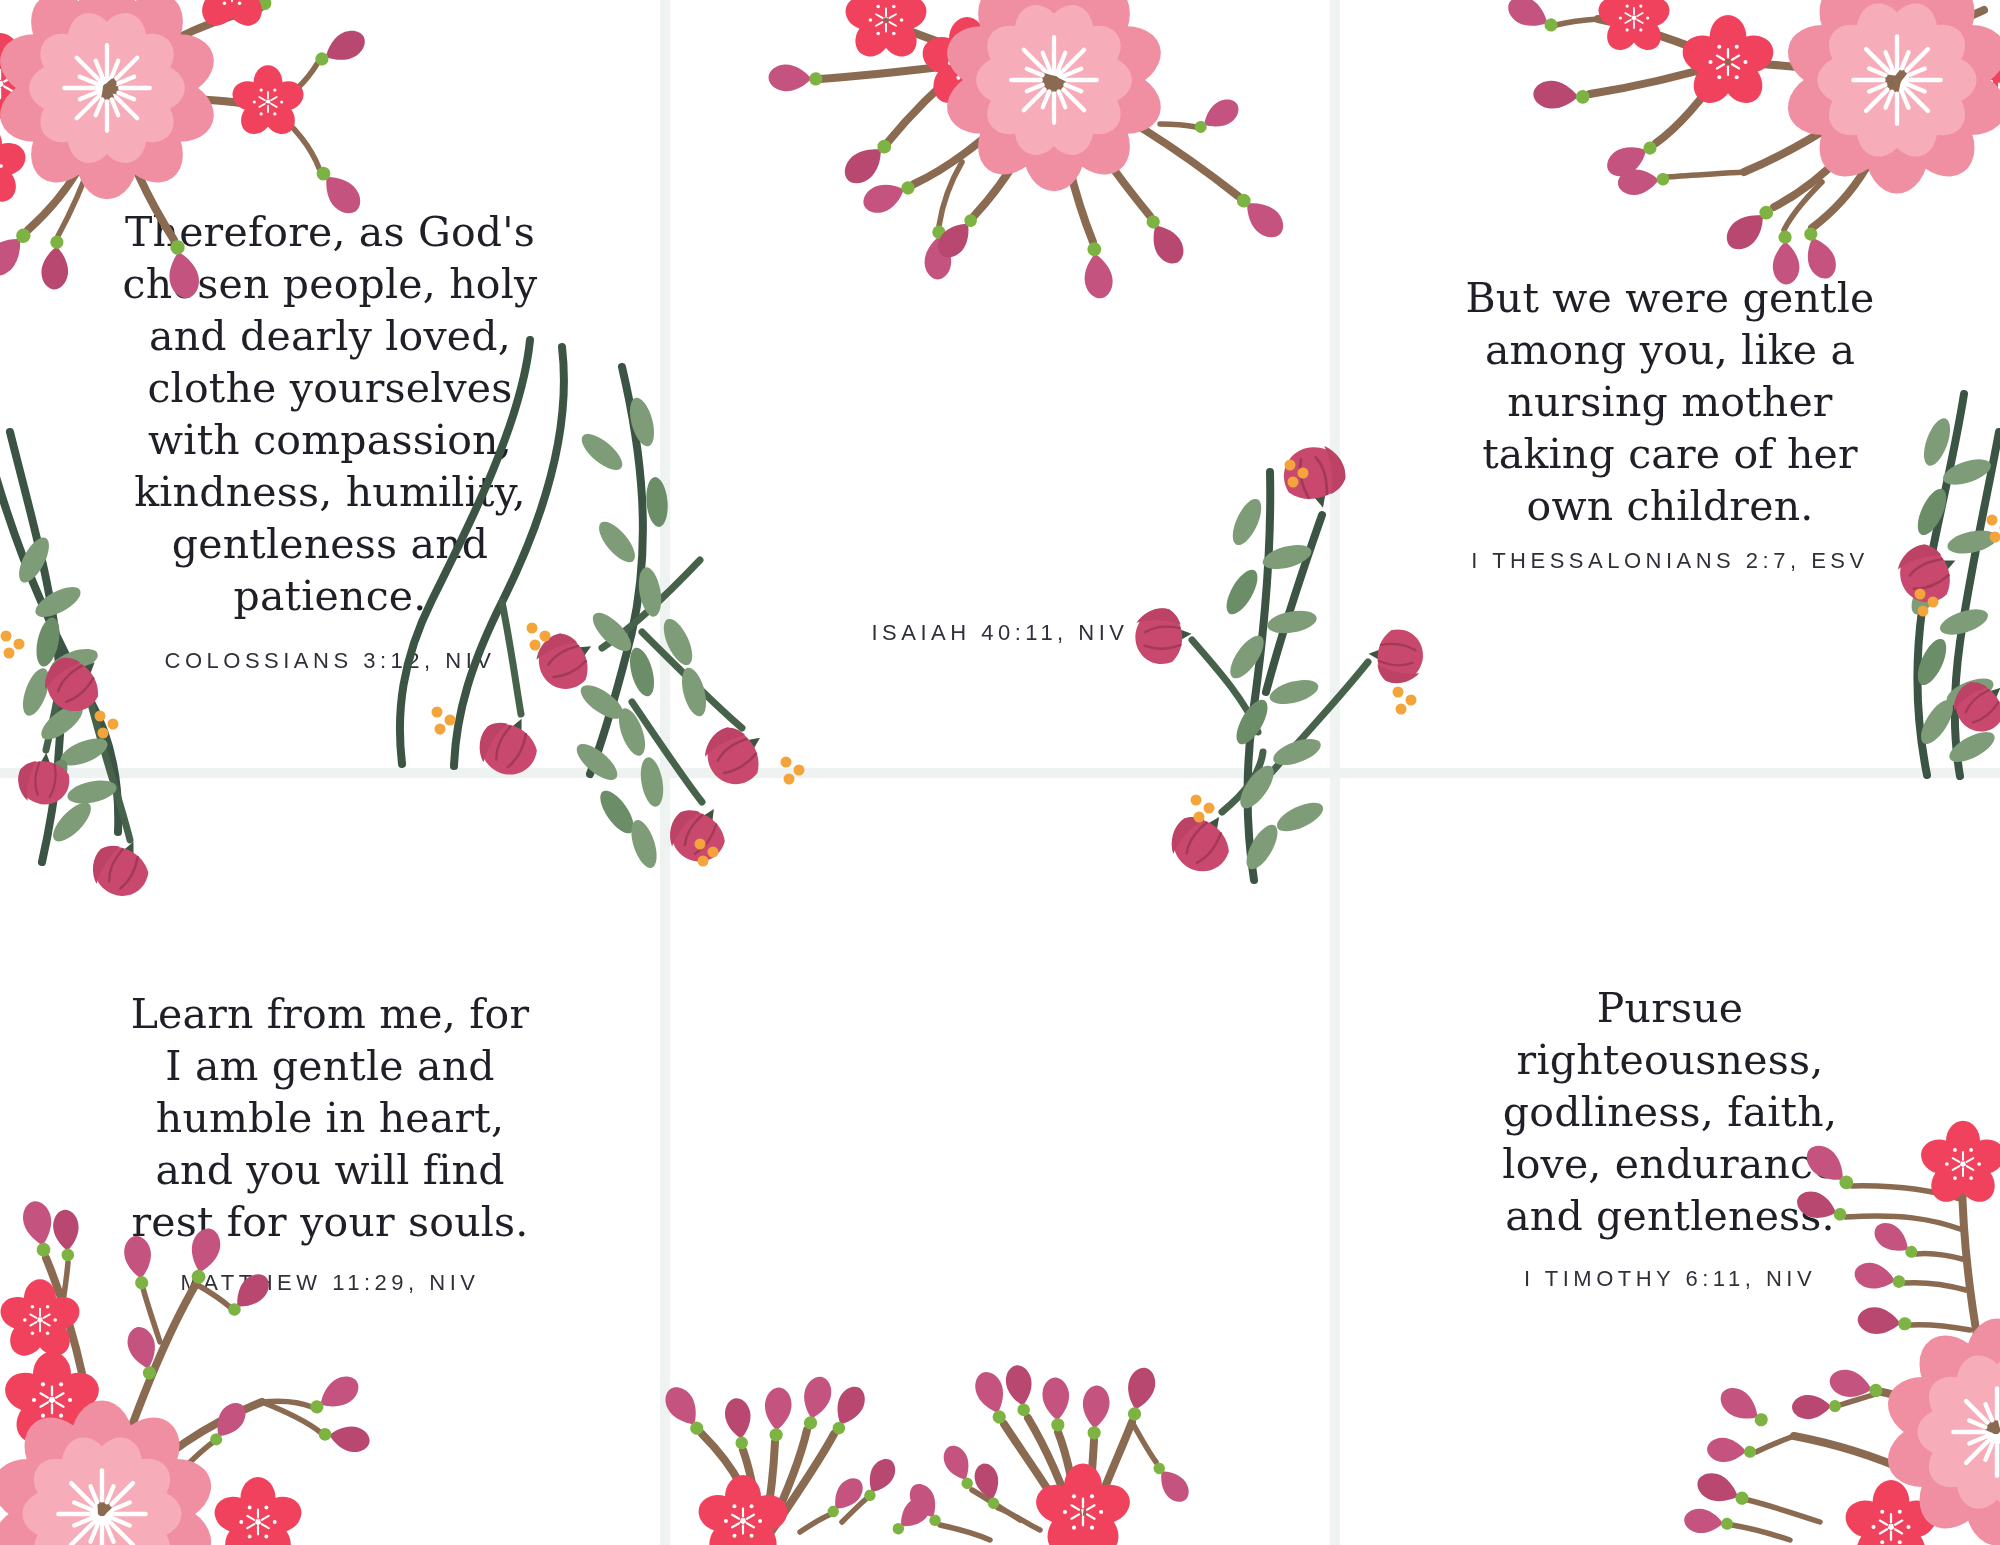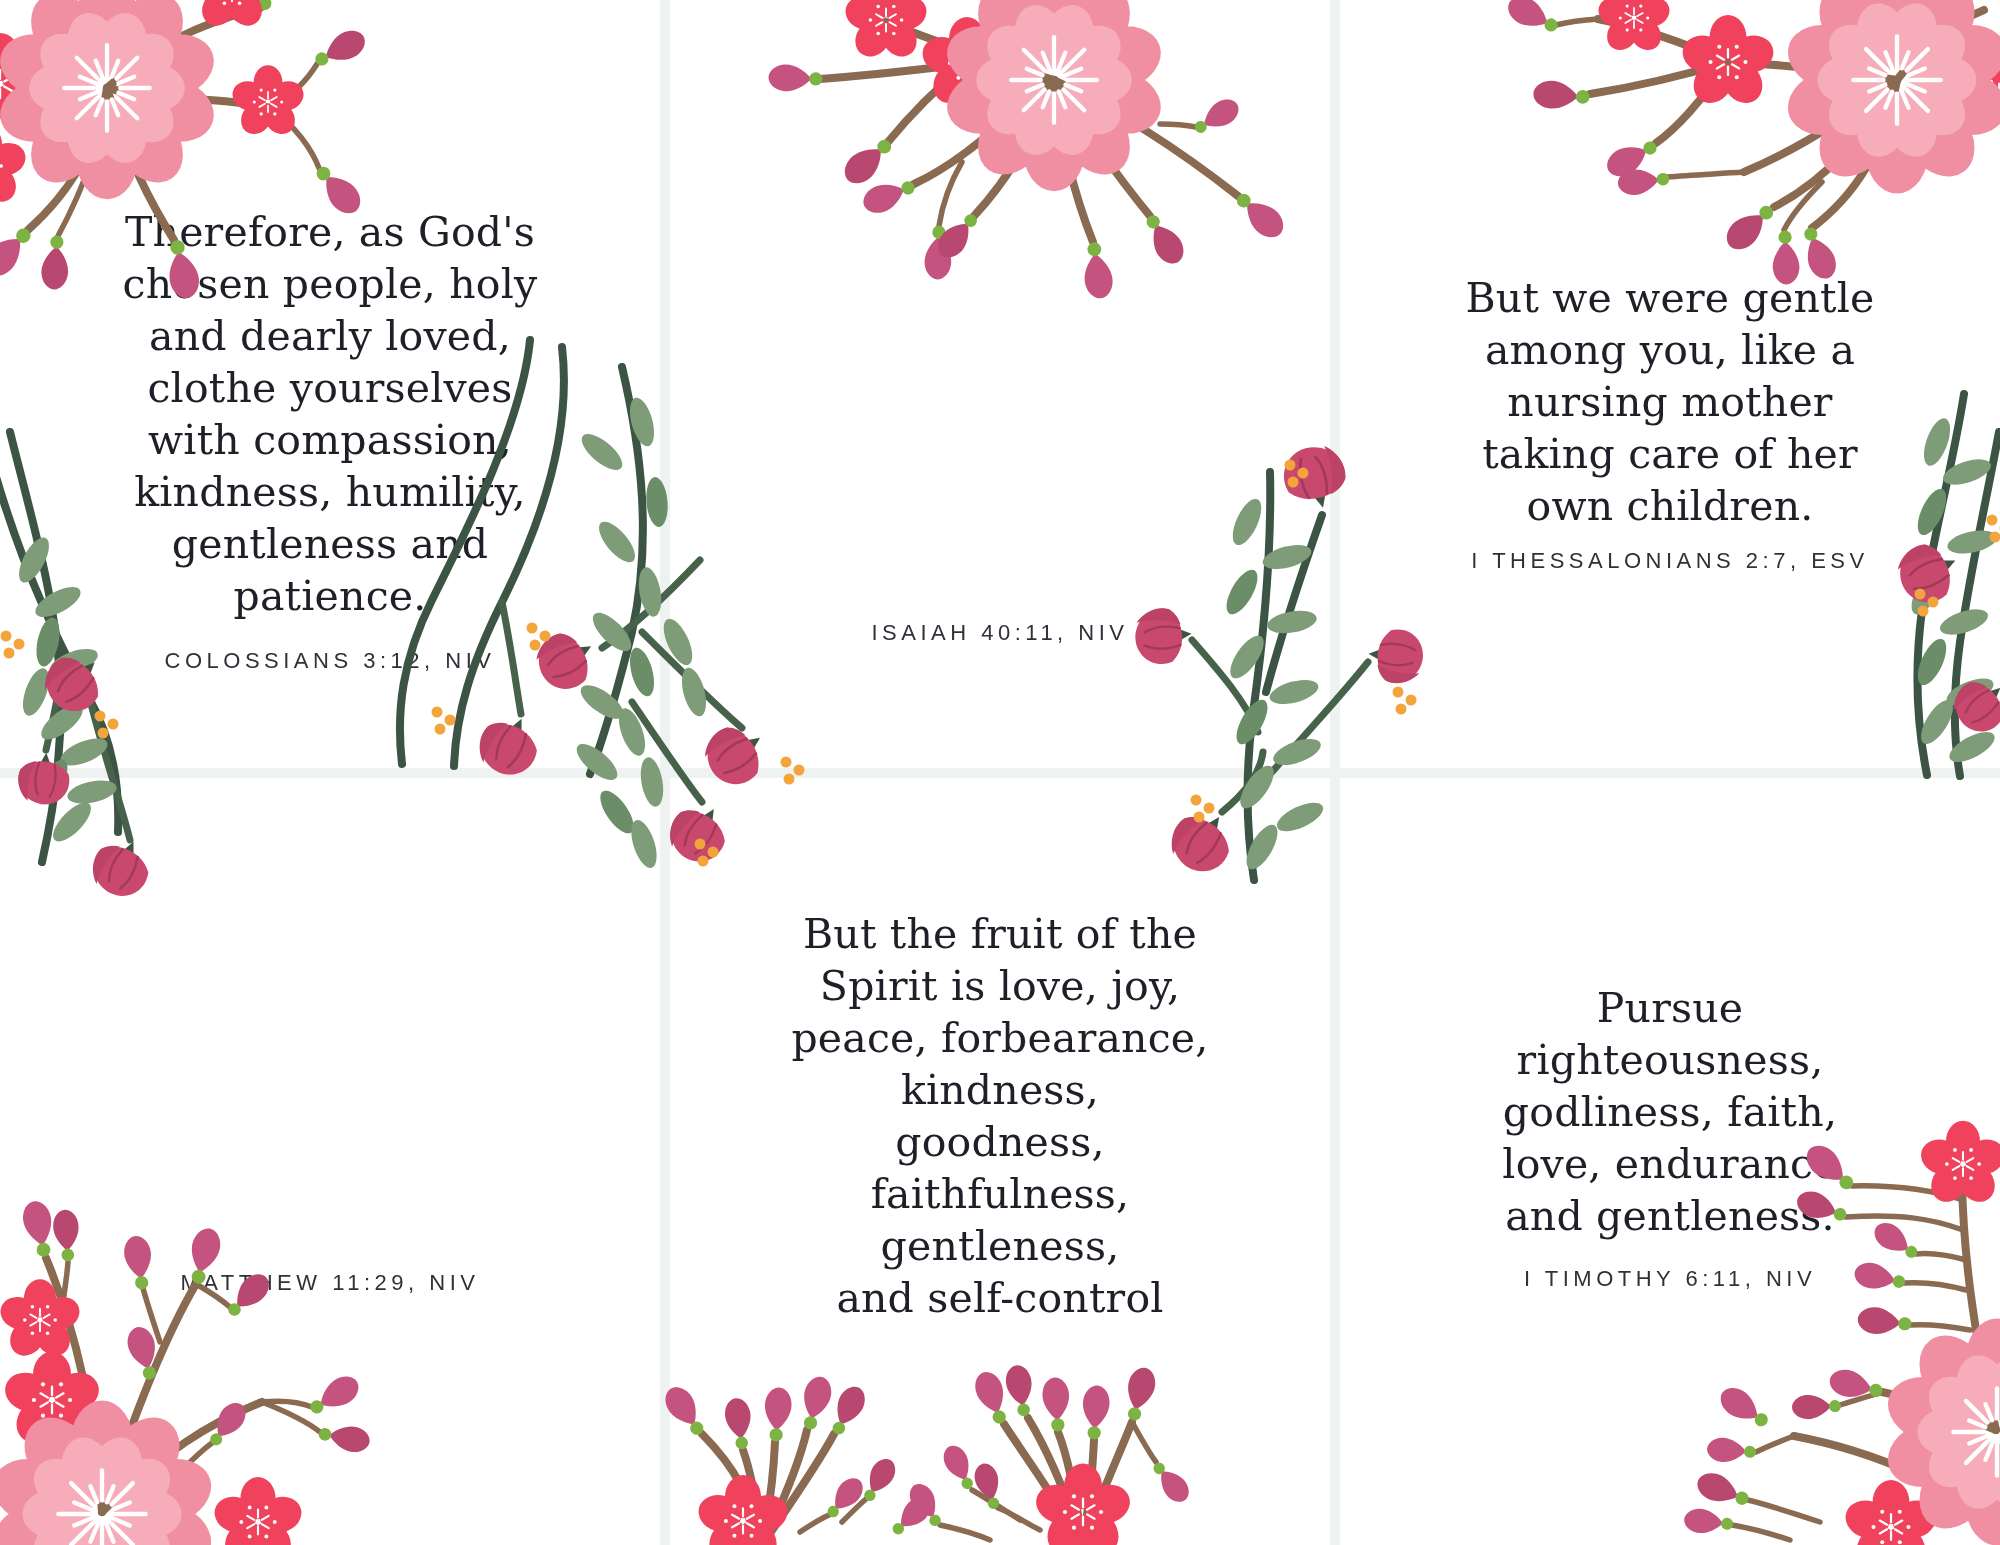--- a/index.html
+++ b/index.html
@@ -46,31 +46,28 @@
     </div>
     <div class="card c3">
       <p class="verse">But we were gentle
 among you, like a
 nursing mother
 taking care of her
 own children.</p>
       <p class="ref">I THESSALONIANS 2:7, ESV</p>
     </div>
     <div class="card c4">
+      <p class="verse">Learn from me, for
+I am gentle and
+humble in heart,
+and you will find
+rest for your souls.</p>
       <p class="ref">MATTHEW 11:29, NIV</p>
     </div>
     <div class="card c5">
-      <p class="verse">But the fruit of the
-Spirit is love, joy,
-peace, forbearance,
-kindness,
-goodness,
-faithfulness,
-gentleness,
-and self-control</p>
     </div>
     <div class="card c6">
       <p class="verse">Pursue
 righteousness,
 godliness, faith,
 love, endurance
 and gentleness.</p>
       <p class="ref">I TIMOTHY 6:11, NIV</p>
     </div>
   </div>

